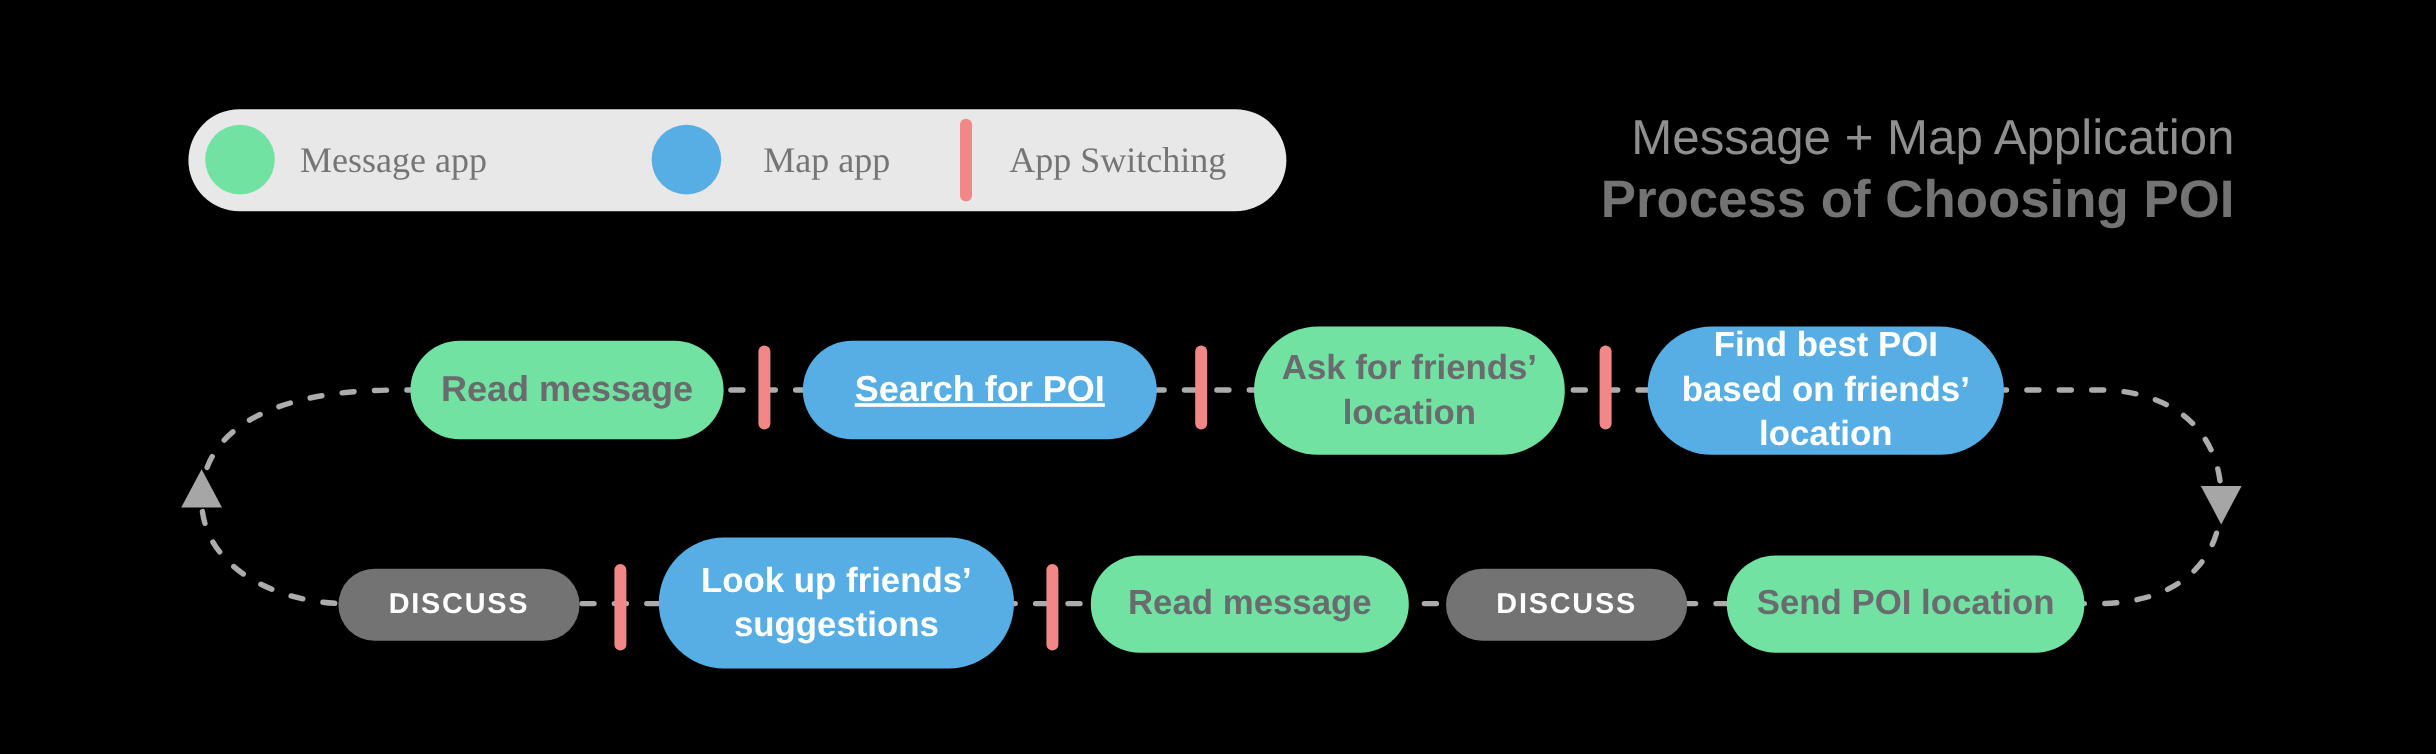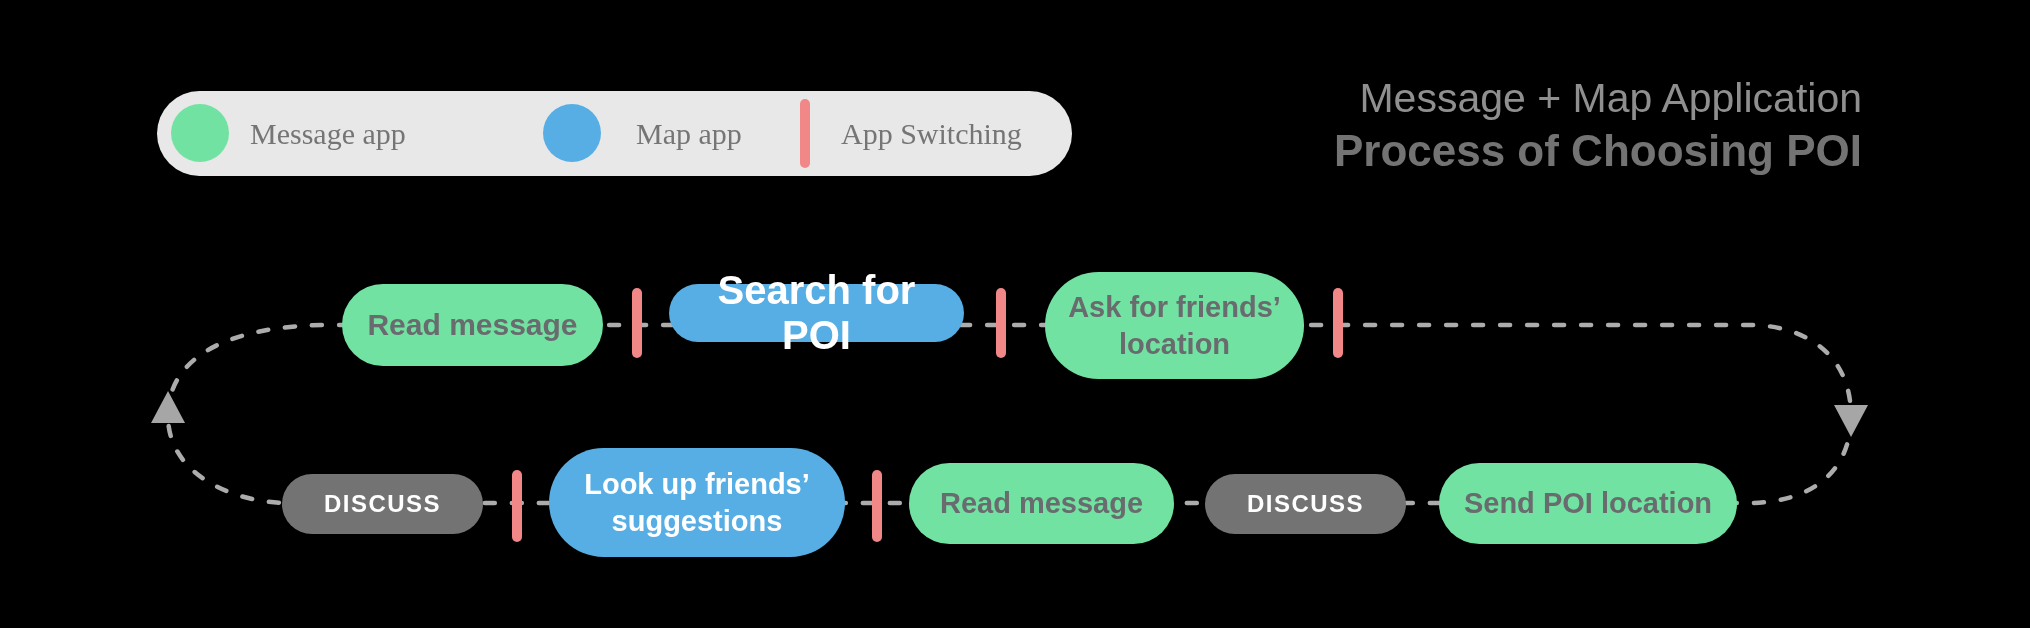--- a/index.html
+++ b/index.html
@@ -16,34 +16,34 @@
   .legend .swatch{position:absolute;}
   .dot{width:58px;height:58px;border-radius:50%;top:13px;}
   .dot.green{background:#71E2A1;left:14px;}
   .dot.blue{background:#57AEE4;left:386px;}
   .legend .sw-bar{left:643px;top:8px;width:10px;height:69px;border-radius:5px;background:#F18787;}
   .legend .lbl{position:absolute;top:0;height:100%;display:flex;align-items:center;
                font-size:30px;font-weight:500;color:#757575;white-space:nowrap;}
   .lbl.l1{left:93px;} .lbl.l2{left:479px;} .lbl.l3{left:684px;}
 
   
-  .title{position:absolute;right:168px;top:74px;text-align:right;z-index:3;white-space:nowrap;}
+  .title{position:absolute;right:168px;top:90px;text-align:right;z-index:3;white-space:nowrap;}
   .title .t1{font-size:41px;line-height:48px;font-weight:400;color:#8F8F8F;}
   .title .t2{font-size:44px;line-height:50px;font-weight:700;color:#737373;margin-top:4px;}
 
   
   .pill{position:absolute;display:flex;align-items:center;justify-content:center;
         text-align:center;border-radius:70px;z-index:2;box-sizing:border-box;
         padding:0 14px;font-weight:600;}
   .pill.green{background:#71E2A1;color:#696B6E;}
   .pill.blue{background:#57AEE4;color:#FFFFFF;}
   .pill.gray{background:#737373;color:#FFFFFF;}
 
   #p1{left:342px;top:284px;width:261px;height:82px;font-size:30px;}
-  #p2{left:669px;top:284px;width:295px;height:58px;font-size:40px;}
+  #p2{left:669px;top:284px;width:295px;height:82px;font-size:30px;text-decoration:underline;}
   #p3{left:1045px;top:272px;width:259px;height:107px;font-size:29px;line-height:37px;}
   #p4{left:1373px;top:272px;width:297px;height:107px;font-size:29px;line-height:37px;}
 
   #p5{left:282px;top:474px;width:201px;height:60px;font-size:24px;font-weight:700;letter-spacing:1.5px;}
   #p6{left:549px;top:448px;width:296px;height:109px;font-size:29px;line-height:37px;}
   #p7{left:909px;top:463px;width:265px;height:81px;font-size:29px;}
   #p8{left:1205px;top:474px;width:201px;height:60px;font-size:24px;font-weight:700;letter-spacing:1.5px;}
   #p9{left:1439px;top:463px;width:298px;height:81px;font-size:29px;}
 
   
@@ -80,20 +80,21 @@
     <div class="t1">Message + Map Application</div>
     <div class="t2">Process of Choosing POI</div>
   </div>
 
   <div class="pill green" id="p1">Read message</div>
   <div class="switch-bar" id="b1"></div>
   <div class="pill blue" id="p2">Search for POI</div>
   <div class="switch-bar" id="b2"></div>
   <div class="pill green" id="p3">Ask for friends’ location</div>
   <div class="switch-bar" id="b3"></div>
+  <div class="pill blue" id="p4">Find best POI based on friends’ location</div>
 
   <div class="pill gray" id="p5">DISCUSS</div>
   <div class="switch-bar" id="b4"></div>
   <div class="pill blue" id="p6">Look up friends’ suggestions</div>
   <div class="switch-bar" id="b5"></div>
   <div class="pill green" id="p7">Read message</div>
   <div class="pill gray" id="p8">DISCUSS</div>
   <div class="pill green" id="p9">Send POI location</div>
 
 </div>

